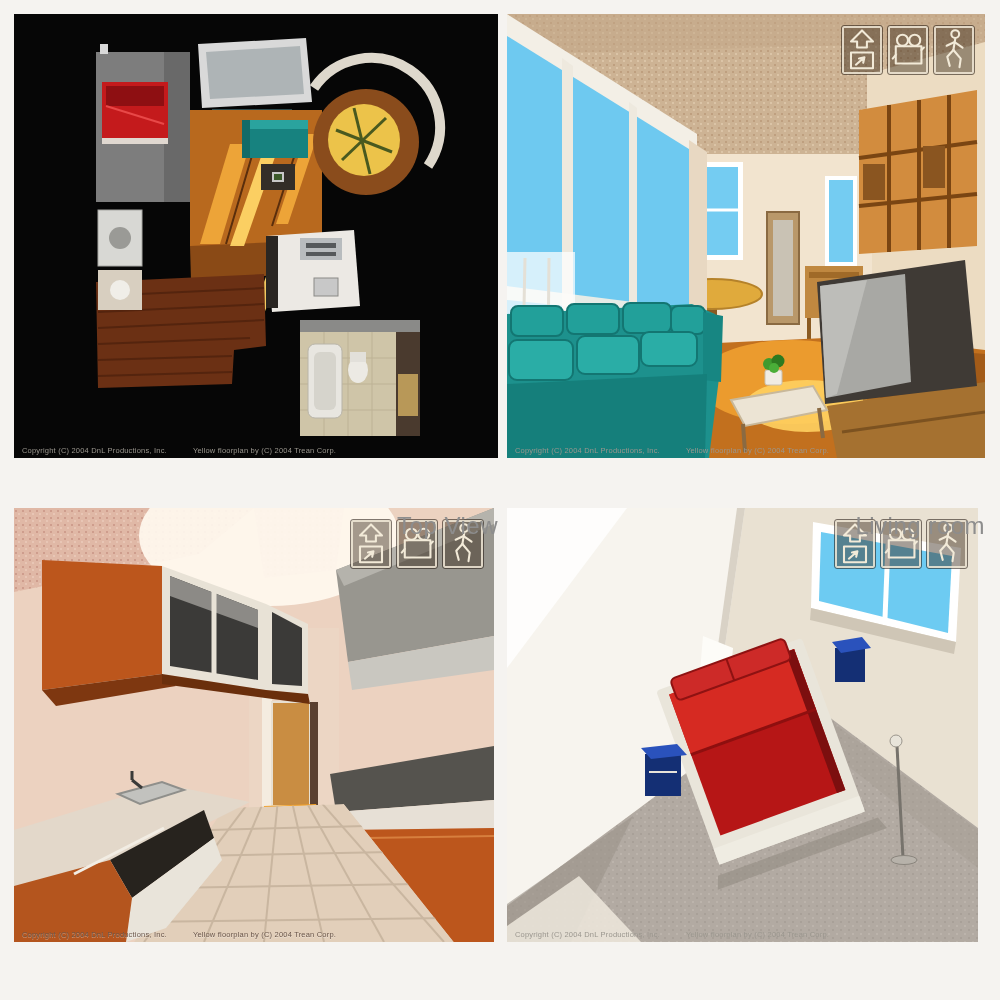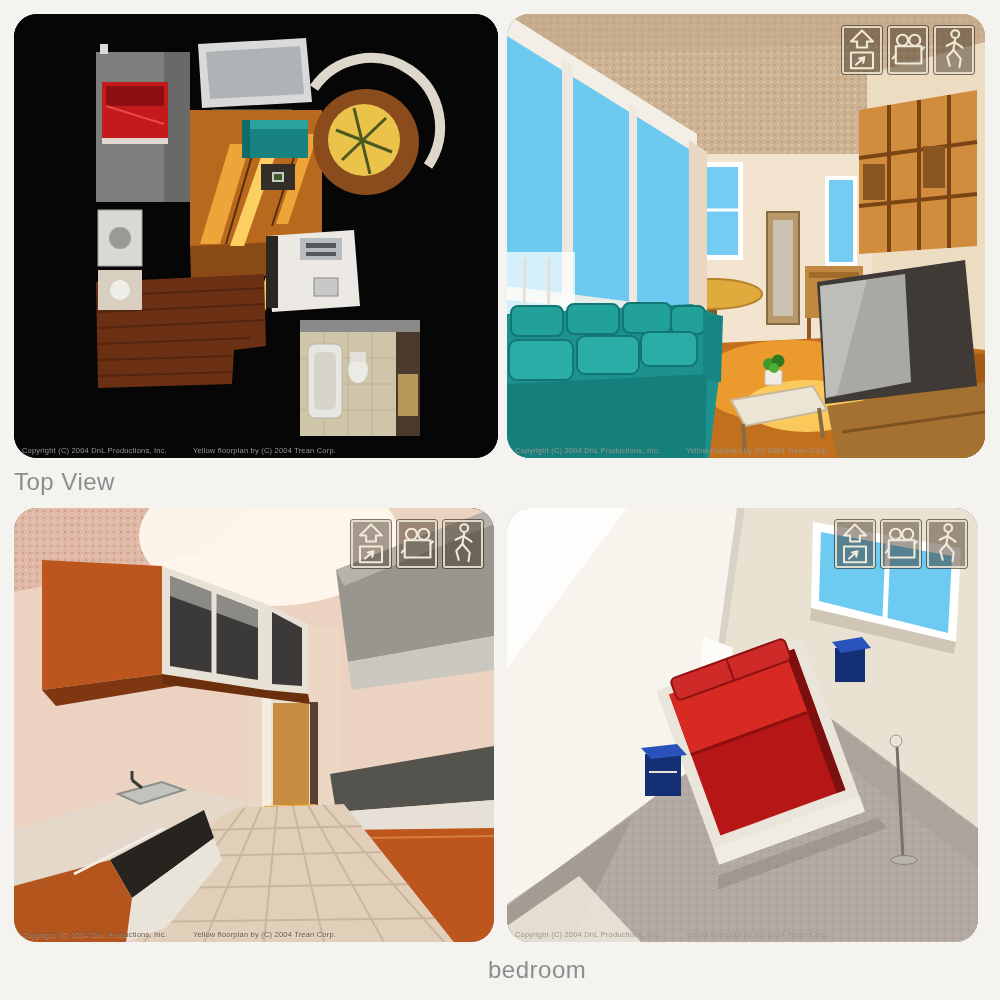--- a/index.html
+++ b/index.html
@@ -3,31 +3,32 @@
 <meta charset="utf-8">
 <style>
   html,body{margin:0;padding:0;}
   body{
     width:1000px;height:1000px;
     background:var(--page-bg,#f5f3f0);
     font-family:"Liberation Sans", sans-serif;
     position:relative;overflow:hidden;
   }
   #app{position:absolute;inset:0;}
-  .panel{position:absolute;overflow:hidden;background:#000;border-radius:23px;}
+  .panel{position:absolute;overflow:hidden;background:#000;}
   .panel svg{display:block;width:100%;height:100%;}
   #p-top-view   {left:14px;top:14px;width:484px;height:444px;}
   #p-living-room{left:507px;top:14px;width:478px;height:444px;}
   #p-kitchen    {left:14px;top:508px;width:480px;height:434px;}
   #p-bedroom    {left:507px;top:508px;width:471px;height:434px;}
 
   .caption{
     position:absolute;height:40px;line-height:40px;
-    text-align:left;font-size:24px;letter-spacing:.5px;
+    text-align:right;font-size:24px;letter-spacing:.5px;
     color:var(--caption,#8d8d8d);
+    margin-top:44px;
   }
   #cap-top-view   {left:14px;top:462px;width:484px;}
   #cap-living-room{left:507px;top:462px;width:478px;}
   #cap-kitchen    {left:14px;top:950px;width:480px;}
   #cap-bedroom    {left:488px;top:950px;width:471px;}
 
   .copyright{
     position:absolute;left:8px;bottom:3px;right:4px;
     display:flex;gap:26px;white-space:nowrap;
     font-size:7.5px;line-height:9px;letter-spacing:.2px;
@@ -445,15 +446,16 @@
           </svg>
         </button>
     </div>
     <div class="copyright">
       <span class="copy-light">Copyright (C) 2004 DnL Productions, Inc.</span>
       <span class="copy-light">Yellow floorplan by (C) 2004 Trean Corp.</span>
     </div>
   </div>
 
   <div class="caption" id="cap-top-view">Top View</div>
+  <div class="caption" id="cap-living-room">Living room</div>
   <div class="caption" id="cap-bedroom">bedroom</div>
 
 </div>
 
 </body></html>

